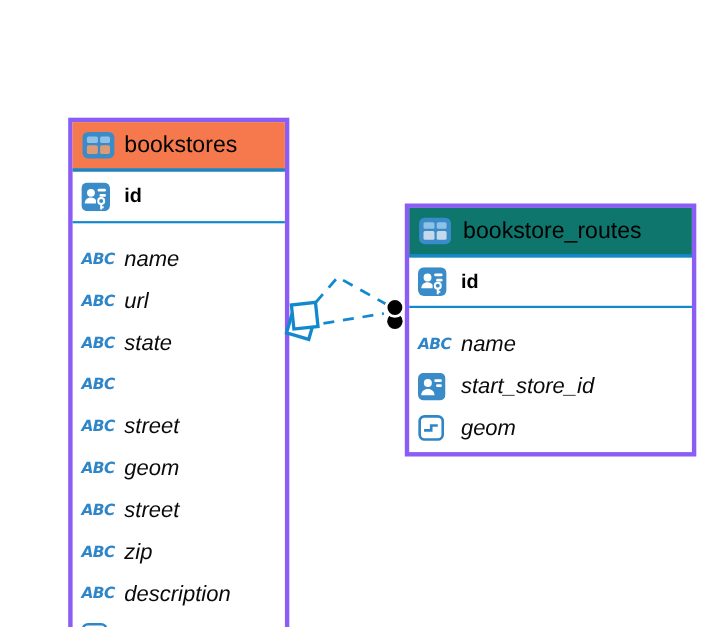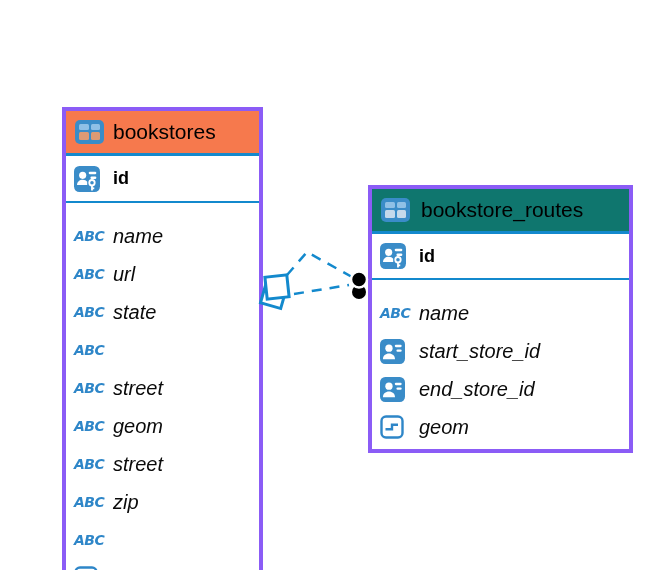--- a/index.html
+++ b/index.html
@@ -141,20 +141,21 @@
       <div class="col-row">
         <span class="icon-slot">
             <span class="abc-badge">ABC</span>
           </span>
         <span>zip</span>
       </div>
       <div class="col-row">
         <span class="icon-slot">
             <span class="abc-badge">ABC</span>
           </span>
+        <span>description</span>
       </div>
       <div class="col-row">
         <span class="icon-slot">
           <svg width="24" height="24" viewBox="0 0 24 24">
             <rect x="1.5" y="1.5" width="21" height="21" rx="4.5" fill="#fff" stroke="#2E86C8" stroke-width="2.4"></rect>
             <path d="M5.5 14.2 H12 V9.8 H18" fill="none" stroke="#2E86C8" stroke-width="2.4"></path>
           </svg>
         </span>
         <span>geom</span>
       </div>
@@ -202,32 +203,20 @@
             <circle cx="8.6" cy="8.8" r="3.5" fill="#fff"></circle>
             <path d="M2.8 19.5c0-3.4 2.6-5.5 5.8-5.5s5.8 2.1 5.8 5.5z" fill="#fff"></path>
             <rect x="14.2" y="5.6" width="6.6" height="2.3" rx="1.1" fill="#fff"></rect>
             <rect x="15.8" y="10" width="5" height="2.3" rx="1.1" fill="#fff"></rect>
           </svg>
         </span>
         <span>start_store_id</span>
       </div>
       <div class="col-row">
         <span class="icon-slot">
-          <svg width="25" height="25" viewBox="0 0 24 24">
-            <rect x="0" y="0" width="24" height="24" rx="5" fill="#3A8CC8"></rect>
-            <circle cx="8.6" cy="8.8" r="3.5" fill="#fff"></circle>
-            <path d="M2.8 19.5c0-3.4 2.6-5.5 5.8-5.5s5.8 2.1 5.8 5.5z" fill="#fff"></path>
-            <rect x="14.2" y="5.6" width="6.6" height="2.3" rx="1.1" fill="#fff"></rect>
-            <rect x="15.8" y="10" width="5" height="2.3" rx="1.1" fill="#fff"></rect>
-          </svg>
-        </span>
-        <span>end_store_id</span>
-      </div>
-      <div class="col-row">
-        <span class="icon-slot">
           <svg width="24" height="24" viewBox="0 0 24 24">
             <rect x="1.5" y="1.5" width="21" height="21" rx="4.5" fill="#fff" stroke="#2E86C8" stroke-width="2.4"></rect>
             <path d="M5.5 14.2 H12 V9.8 H18" fill="none" stroke="#2E86C8" stroke-width="2.4"></path>
           </svg>
         </span>
         <span>geom</span>
       </div>
     </div>
   </div>
 

